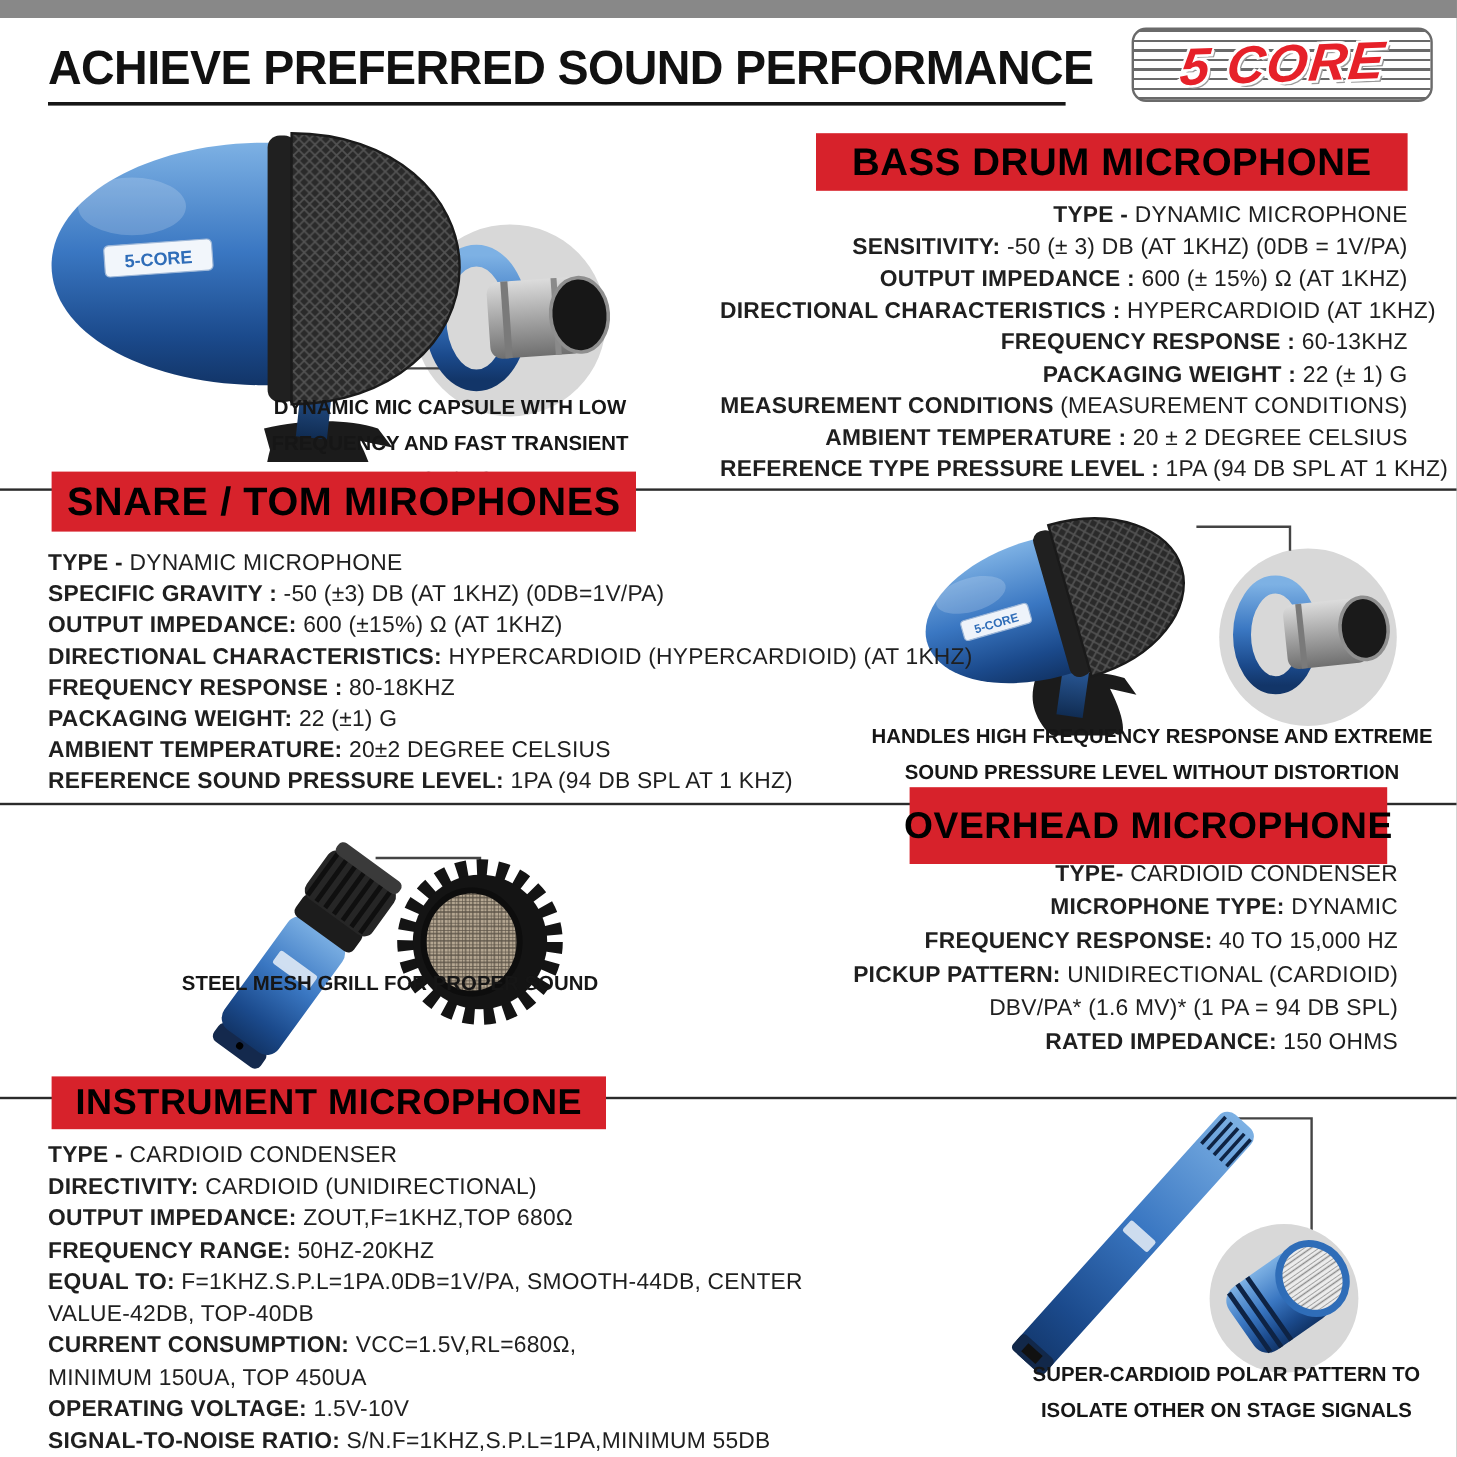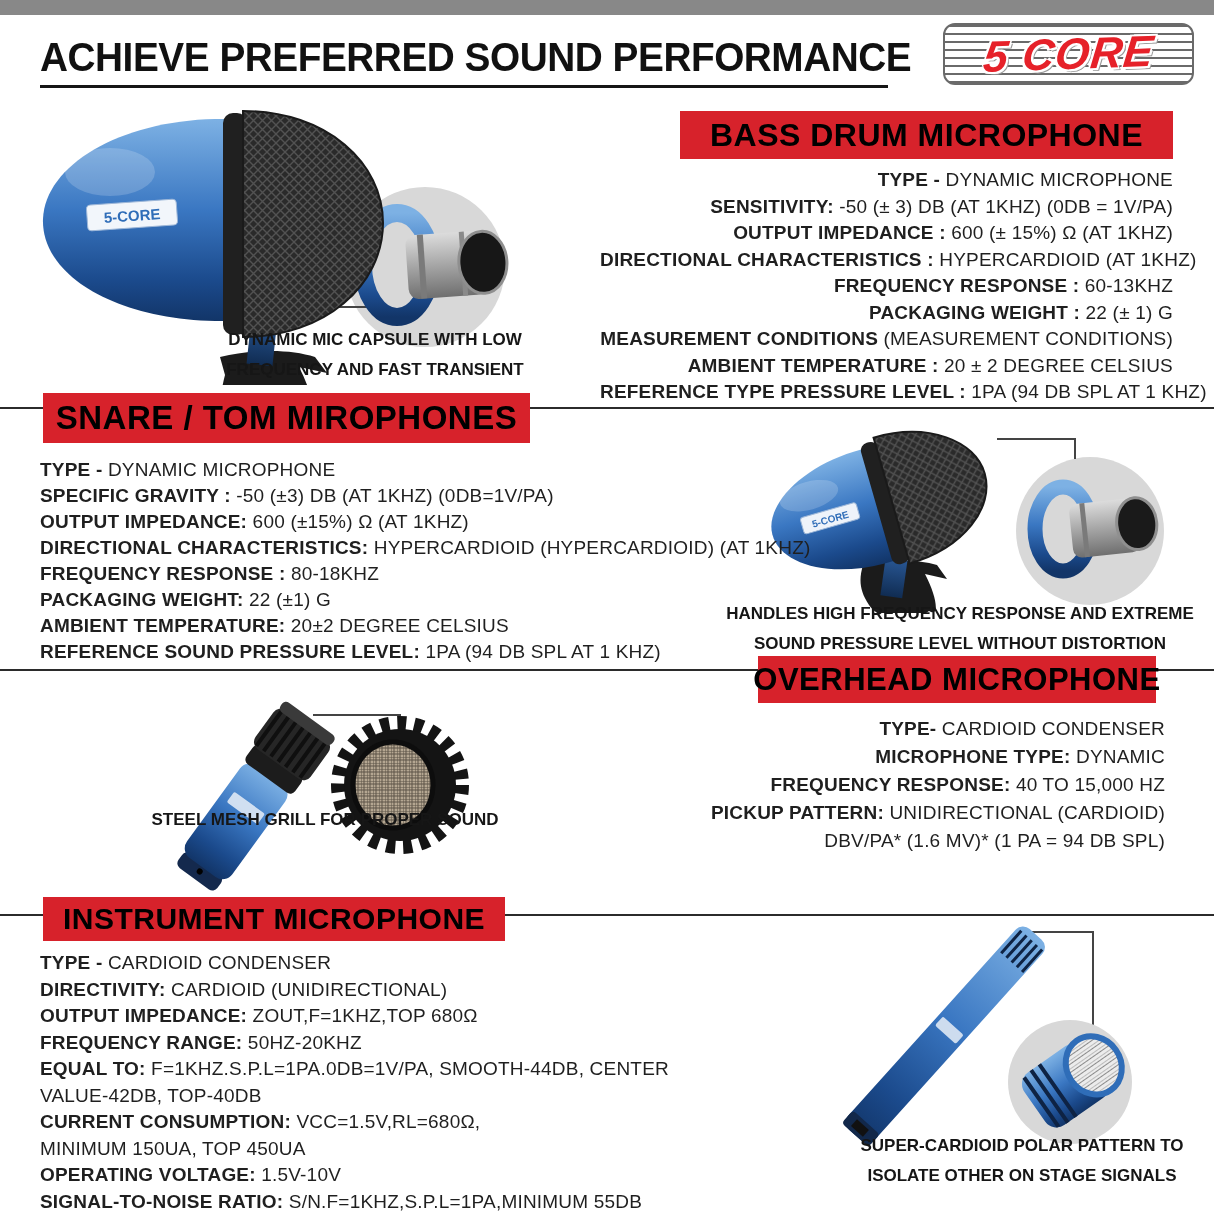--- a/index.html
+++ b/index.html
@@ -32,21 +32,21 @@
   .divider{position:absolute;left:0;width:1214px;height:2px;background:#2b2b2b;}
   .d1{top:392px}.d2{top:654px}.d3{top:899px}
   
   .banner{
     position:absolute;background:var(--banner-red,#d7222b);color:#000000;
     display:flex;align-items:center;justify-content:center;
     font-weight:700;letter-spacing:.5px;white-space:nowrap;z-index:3;
   }
   .banner-bass{left:680px;top:96px;width:493px;height:48px;font-size:32px;}
   .banner-snare{left:43px;top:378px;width:487px;height:50px;font-size:33px;}
-  .banner-overhead{left:758px;top:641px;width:398px;height:47px;font-size:31px;}
+  .banner-overhead{left:758px;top:641px;width:398px;height:64px;font-size:31px;}
   .banner-instrument{left:43px;top:882px;width:462px;height:44px;font-size:30px;}
   
   .specs{position:absolute;font-size:19px;z-index:2;}
   .spec-line{white-space:nowrap;letter-spacing:.2px;}
   .spec-line b{font-weight:700;}
   .specs-bass{left:600px;top:152px;width:573px;text-align:right;line-height:26.5px;}
   .specs-snare{left:40px;top:442px;width:720px;text-align:left;line-height:26px;}
   .specs-overhead{left:700px;top:700px;width:465px;text-align:right;line-height:28px;}
   .specs-instrument{left:40px;top:935px;width:660px;text-align:left;line-height:26.5px;}
   
@@ -137,20 +137,21 @@
       <div class="spec-line"><b>PACKAGING WEIGHT: </b><span>22 (±1) G</span></div>
       <div class="spec-line"><b>AMBIENT TEMPERATURE: </b><span>20±2 DEGREE CELSIUS</span></div>
       <div class="spec-line"><b>REFERENCE SOUND PRESSURE LEVEL: </b><span>1PA (94 DB SPL AT 1 KHZ)</span></div>
     </div>
   <div class="specs specs-overhead">
       <div class="spec-line"><b>TYPE- </b><span>CARDIOID CONDENSER</span></div>
       <div class="spec-line"><b>MICROPHONE TYPE: </b><span>DYNAMIC</span></div>
       <div class="spec-line"><b>FREQUENCY RESPONSE: </b><span>40 TO 15,000 HZ</span></div>
       <div class="spec-line"><b>PICKUP PATTERN: </b><span>UNIDIRECTIONAL (CARDIOID)</span></div>
       <div class="spec-line"><b></b><span>DBV/PA* (1.6 MV)* (1 PA = 94 DB SPL)</span></div>
+      <div class="spec-line"><b>RATED IMPEDANCE: </b><span>150 OHMS</span></div>
     </div>
   <div class="specs specs-instrument">
       <div class="spec-line"><b>TYPE - </b><span>CARDIOID CONDENSER</span></div>
       <div class="spec-line"><b>DIRECTIVITY: </b><span>CARDIOID (UNIDIRECTIONAL)</span></div>
       <div class="spec-line"><b>OUTPUT IMPEDANCE: </b><span>ZOUT,F=1KHZ,TOP 680Ω</span></div>
       <div class="spec-line"><b>FREQUENCY RANGE: </b><span>50HZ-20KHZ</span></div>
       <div class="spec-line"><b>EQUAL TO: </b><span>F=1KHZ.S.P.L=1PA.0DB=1V/PA, SMOOTH-44DB, CENTER</span></div>
       <div class="spec-line"><b></b><span>VALUE-42DB, TOP-40DB</span></div>
       <div class="spec-line"><b>CURRENT CONSUMPTION: </b><span>VCC=1.5V,RL=680Ω,</span></div>
       <div class="spec-line"><b></b><span>MINIMUM 150UA, TOP 450UA</span></div>

